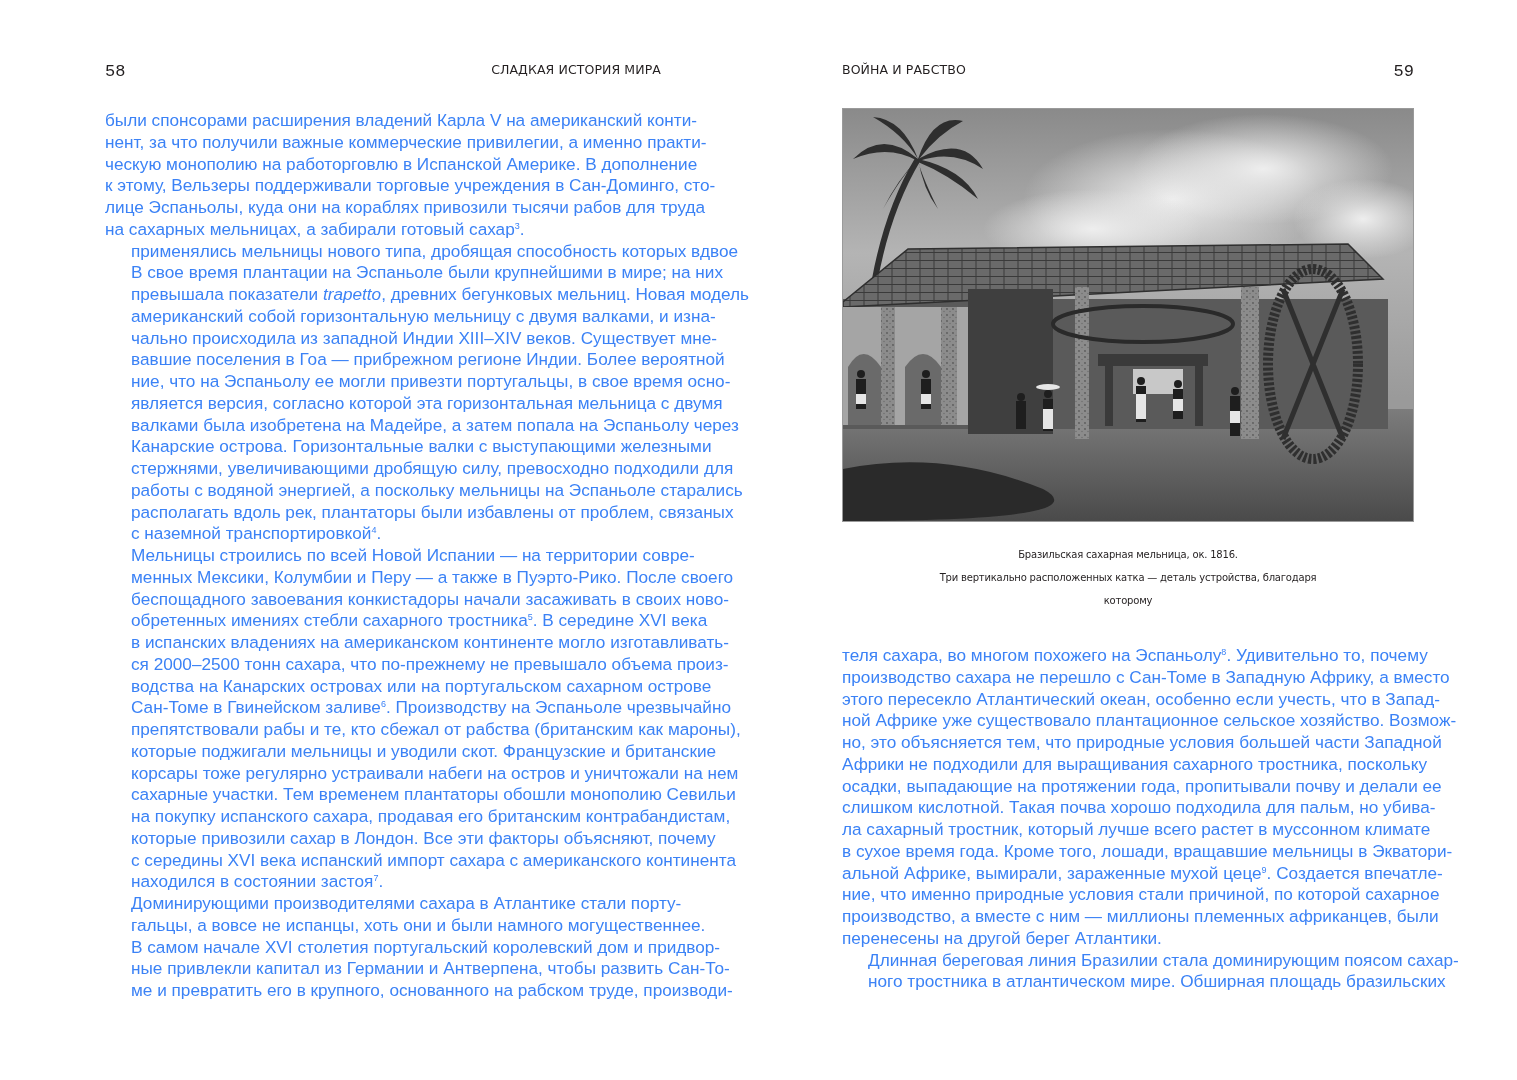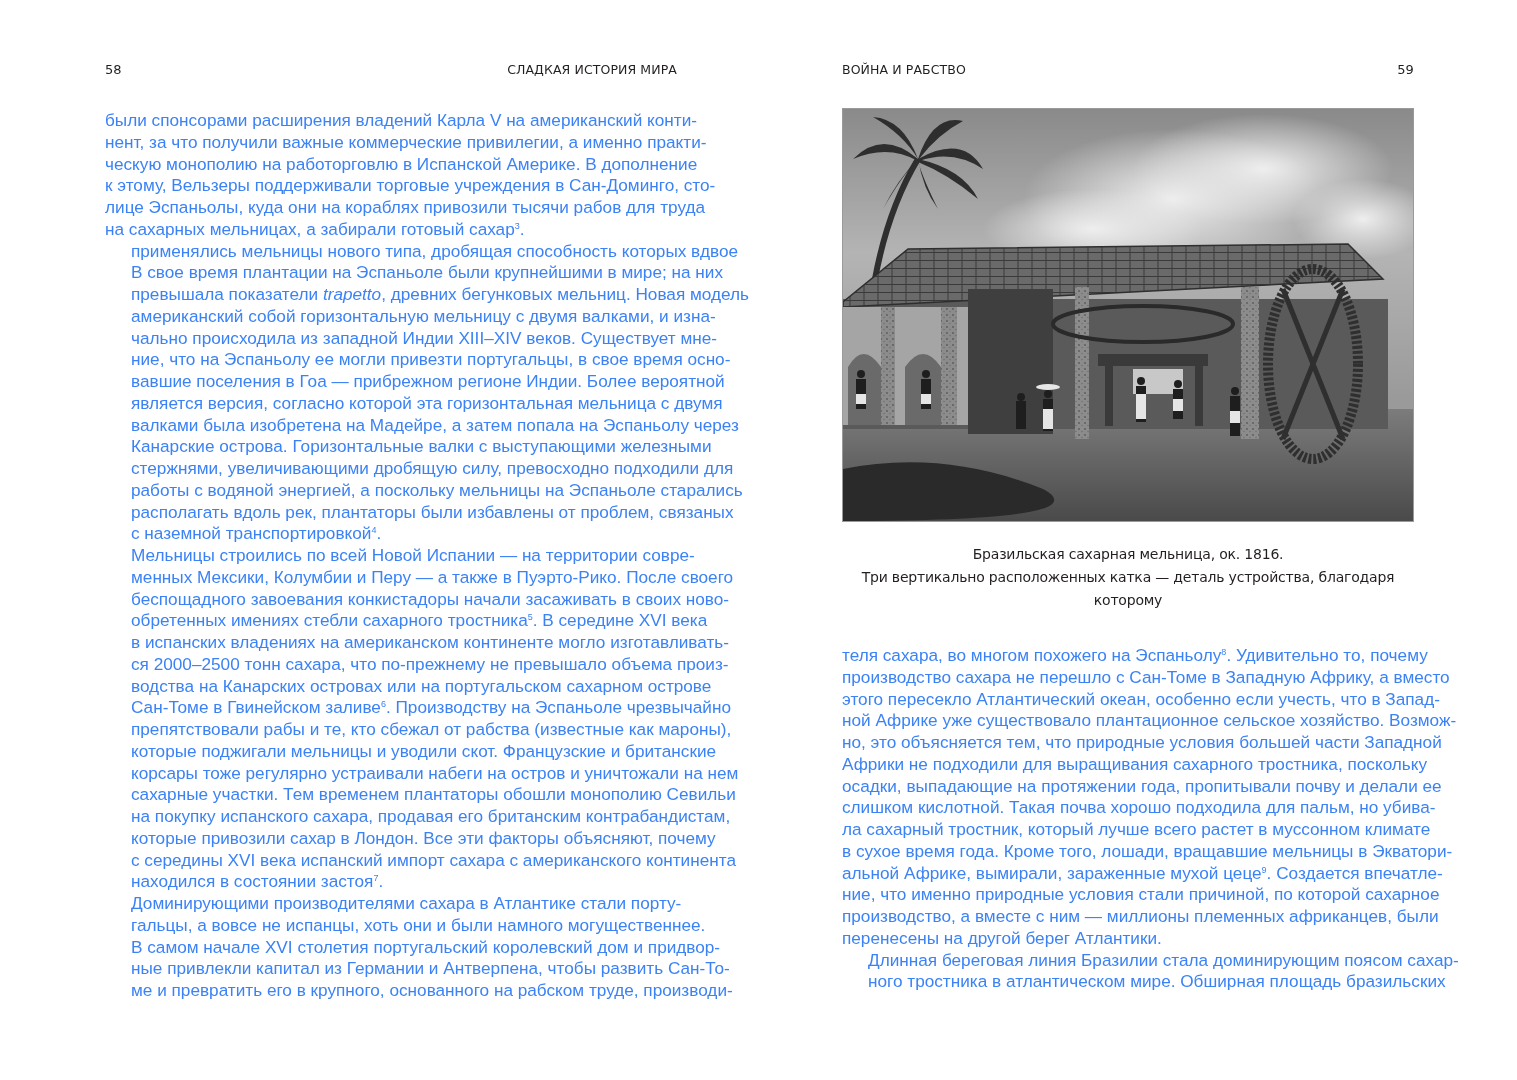--- a/index.html
+++ b/index.html
@@ -8,23 +8,23 @@
     overflow: hidden; color: #231f20;
   }
   .page { position: absolute; top: 0; height: 1080px; }
   .page-left { left: 105px; width: 572px; }
   .page-right { left: 842px; width: 572px; }
   .runhead {
     position: absolute; top: 62px; left: 0; right: 0; height: 20px;
     font-family: "DejaVu Sans", sans-serif; font-size: 12.5px; letter-spacing: 0.1px;
     color: #231f20;
   }
-  .runhead .num { position: absolute; top: 0; font-size: 13px; }
+  .runhead .num { position: absolute; top: 0; font-size: 17px; font-family: Liberation Mono, monospace; }
   .page-left .runhead .num { left: 0; }
-  .page-left .runhead .title { position: absolute; right: 0; top: 0; text-align: right; }
+  .page-left .runhead .title { position: absolute; right: 16px; top: 0; text-align: right; }
   .page-right .runhead .title { position: absolute; left: 0; top: 0; }
   .page-right .runhead .num { right: 0; }
   .body-text {
     position: absolute; left: 0; right: 0;
     font-family: Liberation Sans, sans-serif; font-size: 17.2px; line-height: 21.75px;
     text-align: justify; hyphens: manual; color: #3b82f6;
   }
   .page-left .body-text { top: 110px; }
   .page-right .body-text.after-fig { top: 645px; }
   .body-text p { margin: 0; text-indent: 0; }
@@ -33,21 +33,21 @@
   .line.last { text-align-last: left; }
   sup { font-size: 9px; line-height: 0; vertical-align: 6px; }
   em { font-style: italic; }
   .figure {
     position: absolute; left: 0; top: 108px; width: 570px; height: 412px;
     border: 1px solid #9a9a9a; background: #dcdcdc; overflow: hidden;
   }
   .figure svg { display: block; width: 100%; height: 100%; }
   .caption {
     position: absolute; left: 0; right: 0; top: 543px;
-    font-family: "DejaVu Sans", sans-serif; font-size: 14px; line-height: 23px;
+    font-family: "DejaVu Sans", sans-serif; font-size: 10px; line-height: 23px;
     text-align: center; color: #231f20; letter-spacing: -0.2px;
   }
 </style>
 </head>
 <body>
 
 <div class="page page-left">
   <div class="runhead">
     <span class="num">58</span>
     <span class="title">СЛАДКАЯ ИСТОРИЯ МИРА</span>
@@ -60,40 +60,40 @@
         <span class="line">к этому, Вельзеры поддерживали торговые учреждения в Сан-Доминго, сто-</span>
         <span class="line">лице Эспаньолы, куда они на кораблях привозили тысячи рабов для труда</span>
         <span class="line last">на сахарных мельницах, а забирали готовый сахар<sup>3</sup>.</span>
       </p>
       <p class="indent">
         <span class="line">применялись мельницы нового типа, дробящая способность которых вдвое</span>
         <span class="line" style="text-indent: 26px;">В свое время плантации на Эспаньоле были крупнейшими в мире; на них</span>
         <span class="line">превышала показатели <em>trapetto</em>, древних бегунковых мельниц. Новая модель</span>
         <span class="line">американский собой горизонтальную мельницу с двумя валками, и изна-</span>
         <span class="line">чально происходила из западной Индии XIII–XIV веков. Существует мне-</span>
+        <span class="line">вавшие поселения в Гоа — прибрежном регионе Индии. Более вероятной</span>
         <span class="line">ние, что на Эспаньолу ее могли привезти португальцы, в свое время осно-</span>
-        <span class="line">вавшие поселения в Гоа — прибрежном регионе Индии. Более вероятной</span>
         <span class="line">является версия, согласно которой эта горизонтальная мельница с двумя</span>
         <span class="line">валками была изобретена на Мадейре, а затем попала на Эспаньолу через</span>
         <span class="line">Канарские острова. Горизонтальные валки с выступающими железными</span>
         <span class="line">стержнями, увеличивающими дробящую силу, превосходно подходили для</span>
         <span class="line">работы с водяной энергией, а поскольку мельницы на Эспаньоле старались</span>
         <span class="line">располагать вдоль рек, плантаторы были избавлены от проблем, связаных</span>
         <span class="line last">с наземной транспортировкой<sup>4</sup>.</span>
       </p>
       <p class="indent">
         <span class="line" style="text-indent: 26px;">Мельницы строились по всей Новой Испании — на территории совре-</span>
         <span class="line">менных Мексики, Колумбии и Перу — а также в Пуэрто-Рико. После своего</span>
         <span class="line">беспощадного завоевания конкистадоры начали засаживать в своих ново-</span>
         <span class="line">обретенных имениях стебли сахарного тростника<sup>5</sup>. В середине XVI века</span>
         <span class="line">в испанских владениях на американском континенте могло изготавливать-</span>
         <span class="line">ся 2000–2500 тонн сахара, что по-прежнему не превышало объема произ-</span>
         <span class="line">водства на Канарских островах или на португальском сахарном острове</span>
         <span class="line">Сан-Томе в Гвинейском заливе<sup>6</sup>. Производству на Эспаньоле чрезвычайно</span>
-        <span class="line">препятствовали рабы и те, кто сбежал от рабства (известные как мароны),</span>
+        <span class="line">препятствовали рабы и те, кто сбежал от рабства (британским как мароны),</span>
         <span class="line">которые поджигали мельницы и уводили скот. Французские и британские</span>
         <span class="line">корсары тоже регулярно устраивали набеги на остров и уничтожали на нем</span>
         <span class="line">сахарные участки. Тем временем плантаторы обошли монополию Севильи</span>
         <span class="line">на покупку испанского сахара, продавая его британским контрабандистам,</span>
         <span class="line">которые привозили сахар в Лондон. Все эти факторы объясняют, почему</span>
         <span class="line">с середины XVI века испанский импорт сахара с американского континента</span>
         <span class="line last">находился в состоянии застоя<sup>7</sup>.</span>
       </p>
       <p class="indent">
         <span class="line" style="text-indent: 26px;">Доминирующими производителями сахара в Атлантике стали порту-</span>

